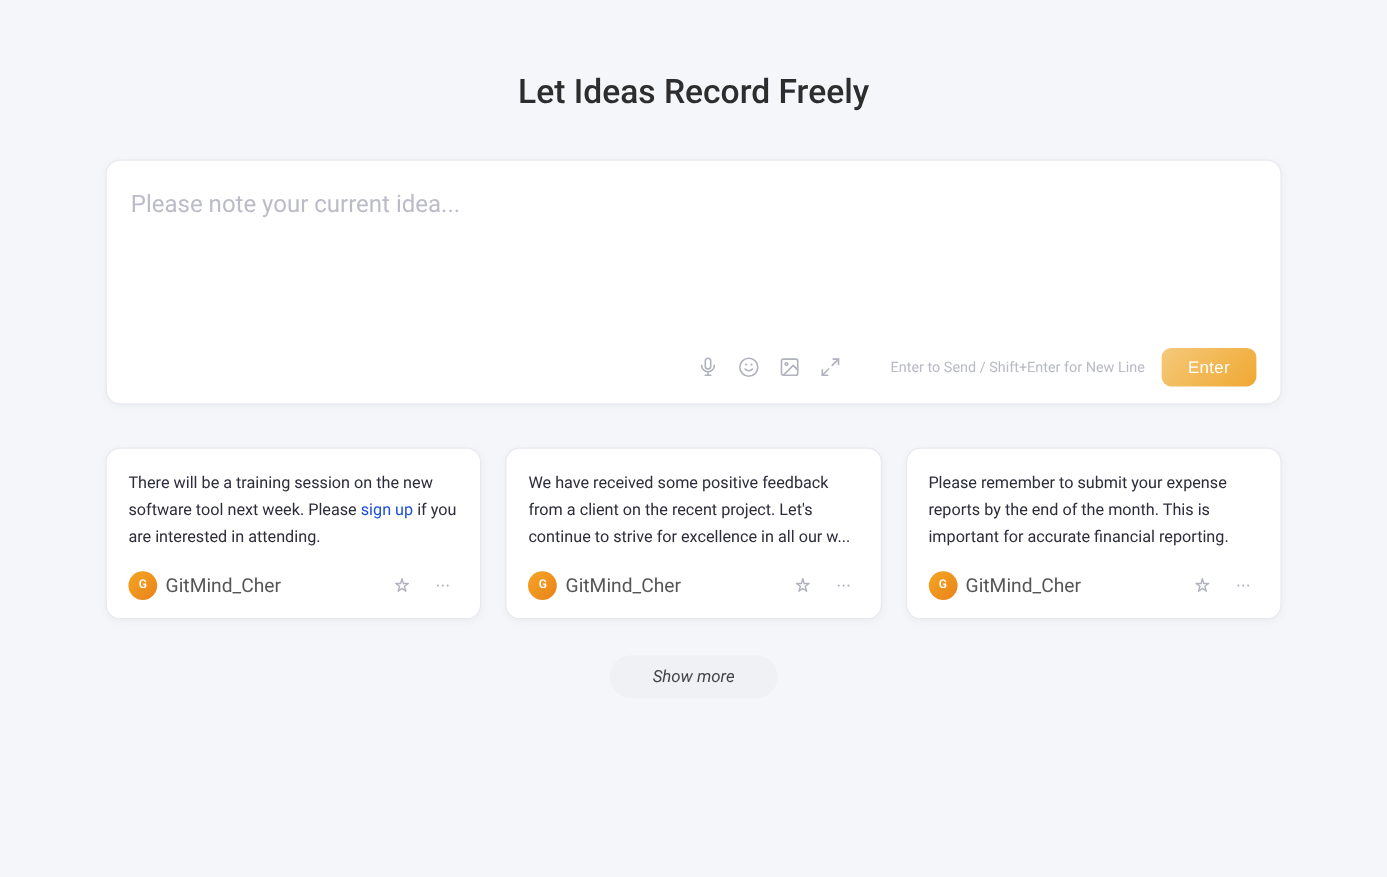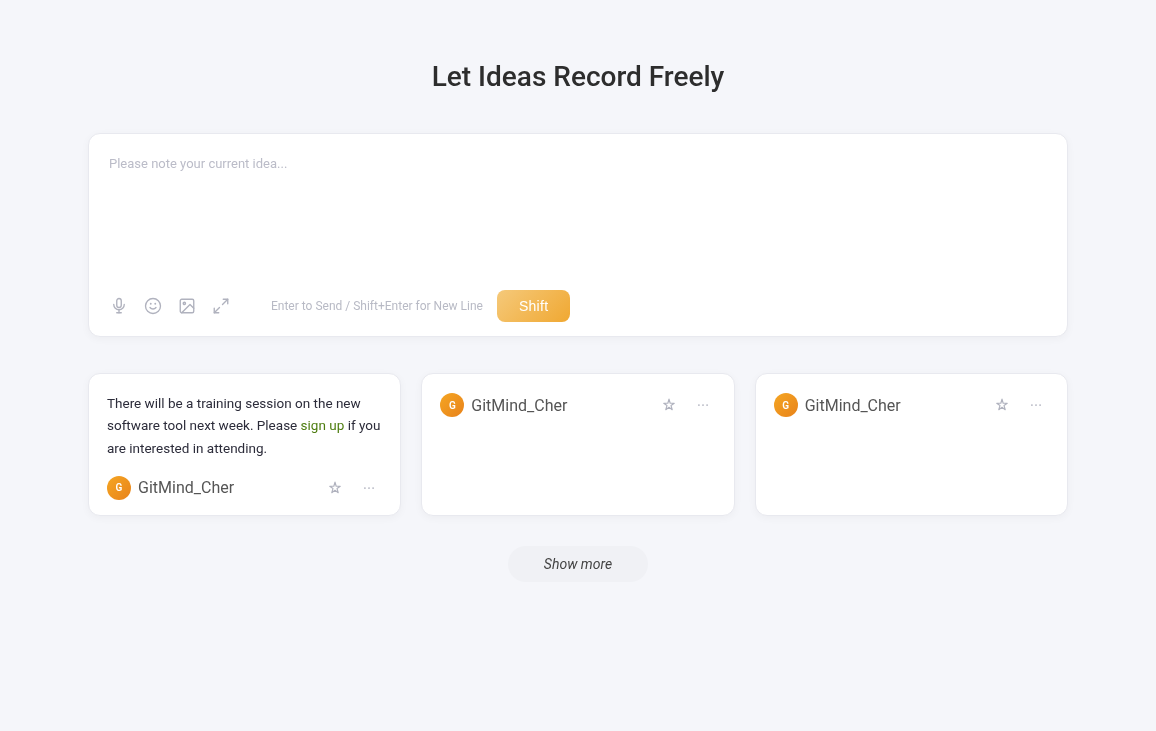--- a/index.html
+++ b/index.html
@@ -37,35 +37,35 @@
       margin-bottom: 36px;
       box-shadow: 0 2px 8px rgba(0,0,0,0.04);
     }
 
     .idea-textarea {
       width: 100%;
       min-height: 120px;
       border: none;
       outline: none;
       resize: none;
-      font-size: 13px;
+      font-size: 20px;
       color: #4d7c0f;
       background: transparent;
       font-family: inherit;
       line-height: 1.6;
     }
 
     .idea-textarea::placeholder {
       color: #bbbcc8;
     }
 
     .input-toolbar {
       display: flex;
       align-items: center;
-      justify-content: flex-start;
+      justify-content: flex-end;
       margin-top: 12px;
       gap: 40px;
     }
 
     .toolbar-left {
       display: flex;
       align-items: center;
       gap: 14px;
     }
 
@@ -121,21 +121,21 @@
     }
 
     .card-text {
       font-size: 13.5px;
       color: #2c2c3a;
       line-height: 1.65;
       margin-bottom: 16px;
     }
 
     .card-text .highlight {
-      color: #4d7c0f;
+      color: #1d4ed8;
     }
 
     .card-footer {
       display: flex;
       align-items: center;
       justify-content: space-between;
     }
 
     .card-author {
       display: flex;
@@ -246,21 +246,21 @@
           <polyline points="15 3 21 3 21 9"></polyline>
           <polyline points="9 21 3 21 3 15"></polyline>
           <line x1="21" y1="3" x2="14" y2="10"></line>
           <line x1="3" y1="21" x2="10" y2="14"></line>
         </svg>
       </span>
     </div>
 
     <div class="toolbar-right">
       <span class="hint-text">Enter to Send / Shift+Enter for New Line</span>
-      <button class="send-button">Shift</button>
+      <button class="send-button">Enter</button>
     </div>
   </div>
 </div>
 
 <div class="cards-row">
 
   <div class="idea-card">
     <p class="card-text">
       There will be a training session on the new software tool next week. Please <span class="highlight">sign up</span> if you are interested in attending.
     </p>
@@ -280,20 +280,21 @@
             <circle cx="5" cy="12" r="1.5"></circle>
               <circle cx="12" cy="12" r="1.5"></circle>
               <circle cx="19" cy="12" r="1.5"></circle>
           </svg>
         </span>
       </div>
     </div>
   </div>
 
   <div class="idea-card">
+    <p class="card-text">We have received some positive feedback from a client on the recent project. Let's continue to strive for excellence in all our w...</p>
     <div class="card-footer">
       <div class="card-author">
         <div class="avatar-circle">G</div>
         <span class="author-name">GitMind_Cher</span>
       </div>
       <div class="card-actions">
         <span class="action-icon">
           <svg width="14" height="14" viewBox="0 0 24 24" fill="none" stroke="currentColor" stroke-width="2" stroke-linecap="round" stroke-linejoin="round">
             <path d="M12 2l2 7h7l-5.5 4 2 7L12 16l-5.5 4 2-7L3 9h7z"></path>
           </svg>
@@ -303,20 +304,21 @@
             <circle cx="5" cy="12" r="1.5"></circle>
               <circle cx="12" cy="12" r="1.5"></circle>
               <circle cx="19" cy="12" r="1.5"></circle>
           </svg>
         </span>
       </div>
     </div>
   </div>
 
   <div class="idea-card">
+    <p class="card-text">Please remember to submit your expense reports by the end of the month. This is important for accurate financial reporting.</p>
     <div class="card-footer">
       <div class="card-author">
         <div class="avatar-circle">G</div>
         <span class="author-name">GitMind_Cher</span>
       </div>
       <div class="card-actions">
         <span class="action-icon">
           <svg width="14" height="14" viewBox="0 0 24 24" fill="none" stroke="currentColor" stroke-width="2" stroke-linecap="round" stroke-linejoin="round">
             <path d="M12 2l2 7h7l-5.5 4 2 7L12 16l-5.5 4 2-7L3 9h7z"></path>
           </svg>

